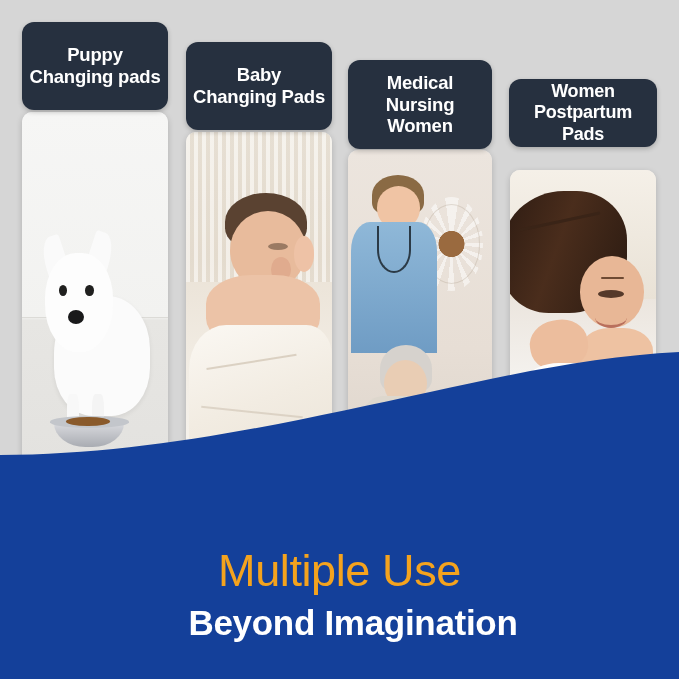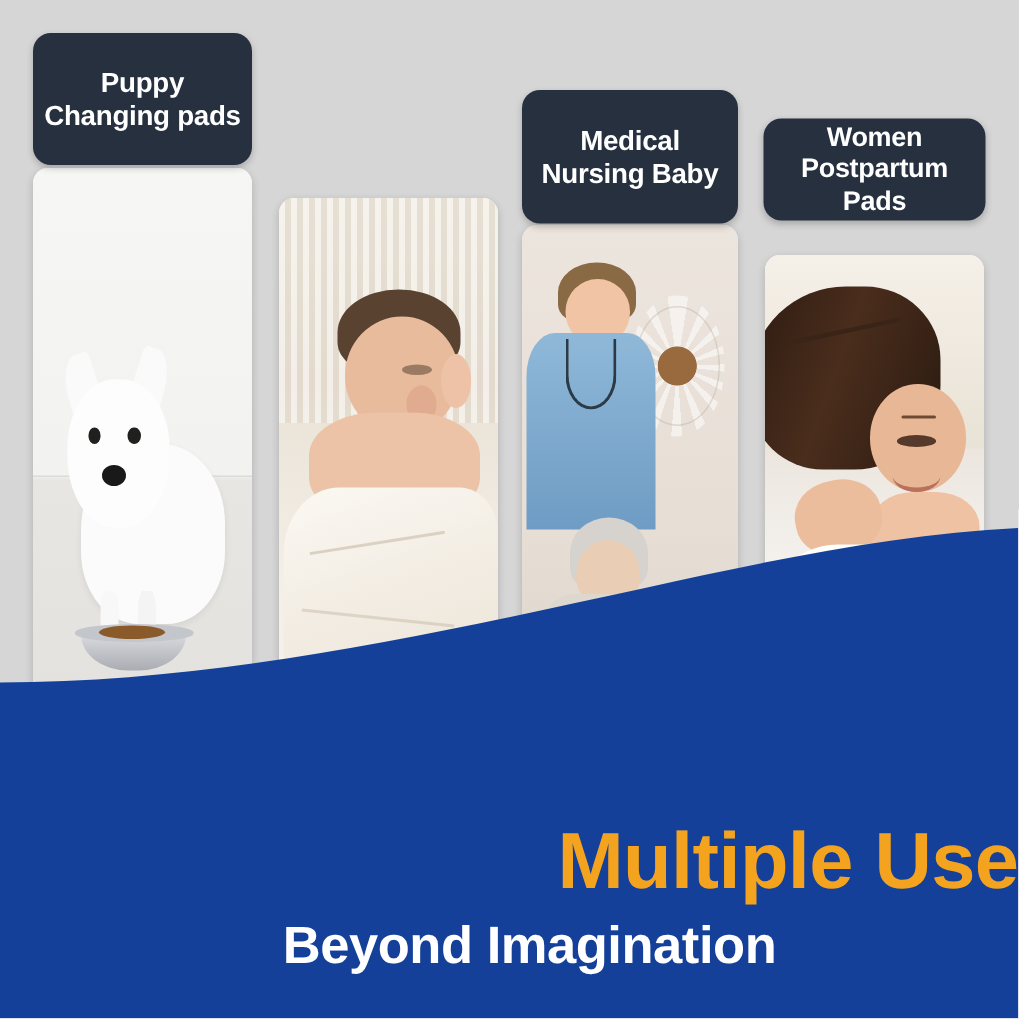--- a/index.html
+++ b/index.html
@@ -144,25 +144,24 @@
   
   .headline {
     position: absolute;
     left: 0;
     right: 0;
     z-index: 8;
     text-align: center;
   }
   .headline-main {
     color: #F4A31E;
-    font-size: 53px;
-    font-weight: 700;
+    font-size: 45px;
+    font-weight: 400;
     letter-spacing: -0.4px;
     line-height: 1;
-    text-align: right;
   }
   .headline-sub {
     color: #ffffff;
     font-size: 35px;
     font-weight: 800;
     letter-spacing: -0.3px;
     line-height: 1;
     margin-top: 12px;
     padding-left: 27px;
   }
@@ -209,41 +208,43 @@
       <div class="s2-cheek"></div>
       <div class="s2-eye"></div>
       <div class="s2-hand"></div>
       <div class="s2-body"></div>
       <div class="s2-wrap"></div>
       <div class="s2-fold-a"></div>
       <div class="s2-fold-b"></div>
       <div class="s2-fold-c"></div>
     </div>
   </div>
+  <div class="label-chip" id="chip-2">Baby
+Changing Pads</div>
 
   <div class="card-photo" id="photo-3">
     <div class="scene">
       <div class="s3-bg"></div>
       <div class="s3-petals"></div>
       <div class="s3-sun"></div>
       <div class="s3-nurse-hair"></div>
       <div class="s3-nurse-head"></div>
       <div class="s3-nurse-body"></div>
       <div class="s3-steth"></div>
       <div class="s3-old-hair"></div>
       <div class="s3-old-head"></div>
       <div class="s3-old-body"></div>
       <div class="s3-chair-back"></div>
       <div class="s3-frame"></div>
       <div class="s3-wheel"></div>
       <div class="s3-wheel-2"></div>
     </div>
   </div>
   <div class="label-chip" id="chip-3">Medical
-Nursing Baby</div>
+Nursing Women</div>
 
   <div class="card-photo" id="photo-4">
     <div class="scene">
       <div class="s4-bg"></div>
       <div class="s4-pillow"></div>
       <div class="s4-hair"></div>
       <div class="s4-hair-strand"></div>
       <div class="s4-face"></div>
       <div class="s4-brow"></div>
       <div class="s4-eye"></div>

